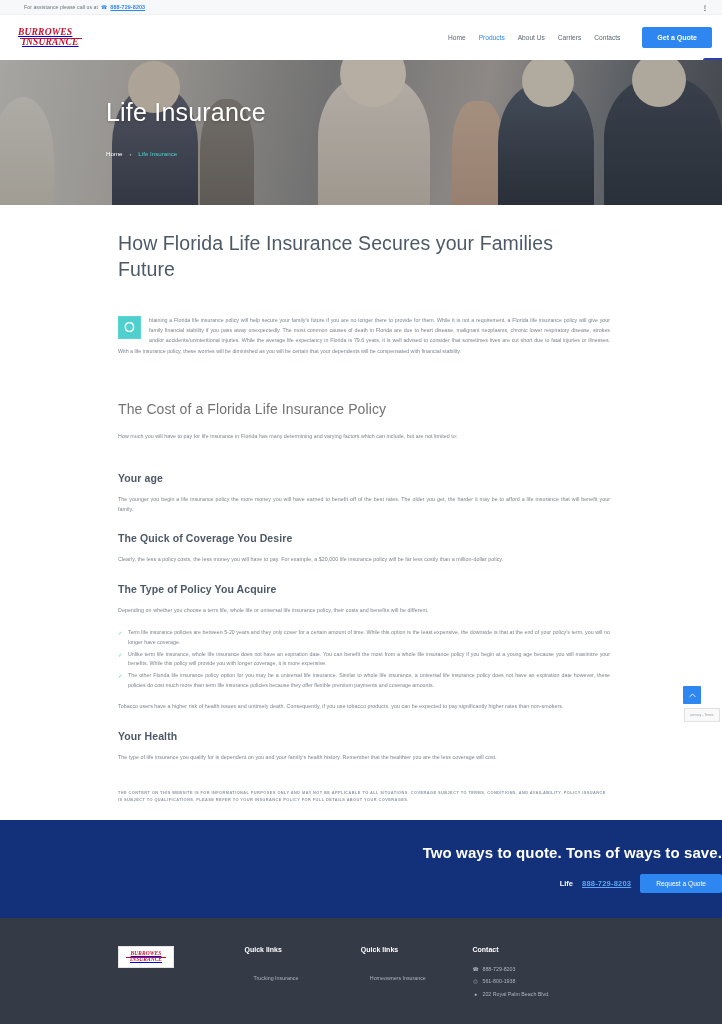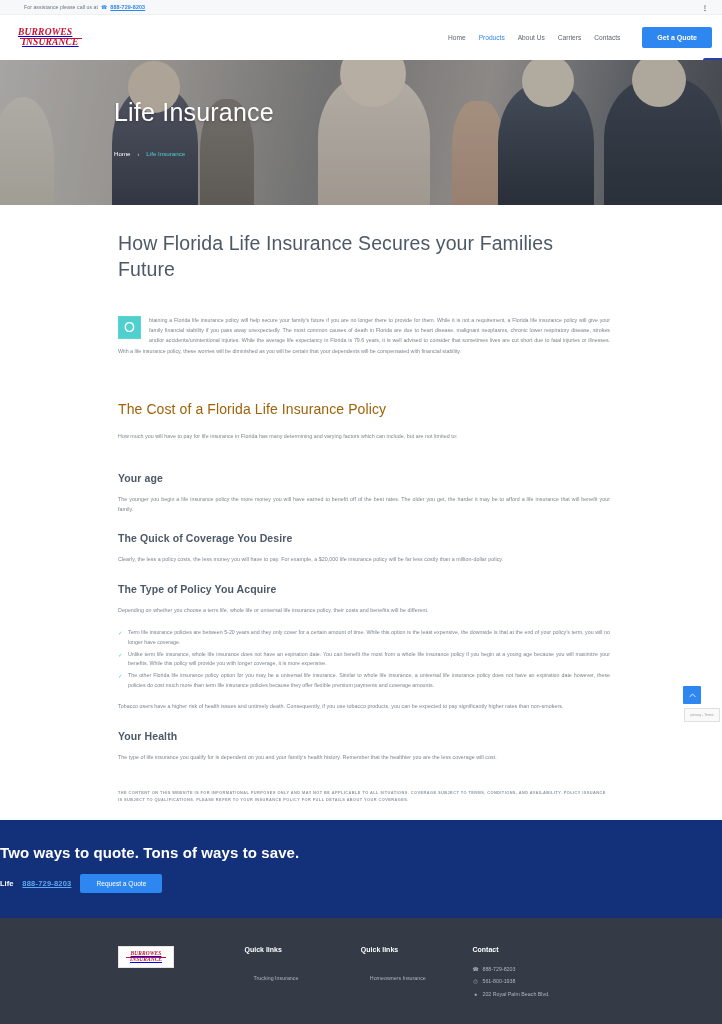--- a/index.html
+++ b/index.html
@@ -76,39 +76,39 @@
   .hf2::before { content:""; position:absolute; top:-26px; left:16px; width:52px; height:52px; border-radius:50%; background:#e2d3bc; }
   .hf3 { left: 200px; width: 54px; height: 118px; background: linear-gradient(#8c8378,#6f665c); }
   .hf4 { left: 318px; width: 112px; height: 142px; background: linear-gradient(#e9ded0,#cdbfae); }
   .hf4::before { content:""; position:absolute; top:-34px; left:22px; width:66px; height:66px; border-radius:50%; background:#efe0cd; }
   .hf5 { left: 452px; width: 52px; height: 116px; background: linear-gradient(#d6b59a,#c39d82); border-radius:40% 40% 0 0;}
   .hf6 { left: 498px; width: 96px; height: 134px; background: linear-gradient(#4b5563,#23272f); }
   .hf6::before { content:""; position:absolute; top:-28px; left:24px; width:52px; height:52px; border-radius:50%; background:#e8dcc8; }
   .hf7 { left: 604px; width: 118px; height: 140px; background: linear-gradient(#3c4450,#262b34); }
   .hf7::before { content:""; position:absolute; top:-24px; left:28px; width:54px; height:54px; border-radius:50%; background:#e4d7c3; }
   .hero-scrim { position: absolute; inset: 0; background: rgba(50,56,66,.30); }
-  .hero-inner { position: absolute; left: 114px; top: 40px; }
+  .hero-inner { position: absolute; left: 106px; top: 40px; }
   .hero-title {
     font-size: 25px; color: #ffffff; font-weight: normal;
     letter-spacing: .2px; line-height: 1;
     text-shadow: 0 1px 3px rgba(0,0,0,.25);
   }
   .crumbs { margin-top: 25px; display: flex; align-items: center; gap: 7px; font-size: 6.2px; }
   .crumb-home { color: #ffffff; text-decoration: none; }
   .crumb-sep { color: #d5d8dc; font-size: 5.5px; }
   .crumb-cur { color: #4fd0cf; }
 
   
   .main { padding: 25px 112px 0 118px; }
   h2.sec {
     font-size: 19.5px; font-weight: normal; color: #4d5967;
     line-height: 1.35; letter-spacing: .1px;
   }
   h3.sec {
-    font-size: 14px; font-weight: normal; color: #a16207;
+    font-size: 14px; font-weight: normal; color: #737373;
     letter-spacing: .1px;
   }
   h4.sec {
     font-size: 10.5px; font-weight: bold; color: #4d5967;
     letter-spacing: .1px;
   }
   p.body {
     font-size: 5.3px; color: #7c848f; line-height: 1.85;
     text-align: justify; letter-spacing: .01em;
   }
@@ -147,21 +147,21 @@
 
   .disclaimer {
     margin-top: 28px; font-size: 3.9px; color: #8e98a4;
     letter-spacing: .11em; line-height: 1.75; font-weight: bold;
     text-transform: uppercase;
   }
 
   
   .quoteband {
     margin-top: 16px; height: 98px; background: #12317a;
-    display: flex; flex-direction: column; align-items: flex-start; justify-content: center;
+    display: flex; flex-direction: column; align-items: flex-end; justify-content: center;
   }
   .qb-title { font-size: 15px; color: #ffffff; font-weight: bold; letter-spacing: .1px; }
   .qb-row { margin-top: 13px; display: flex; align-items: center; gap: 9px; }
   .qb-call { font-size: 7.5px; color: #ffffff; font-weight: bold; }
   .qb-phone { font-size: 7.5px; color: #5ea9f5; font-weight: bold; letter-spacing: .2px; }
   .qb-btn {
     background: #2e86f0; color: #fff; border: none;
     font-size: 6.6px; padding: 6px 16px; border-radius: 2px;
     cursor: pointer; font-family: "Liberation Sans", sans-serif;
   }

